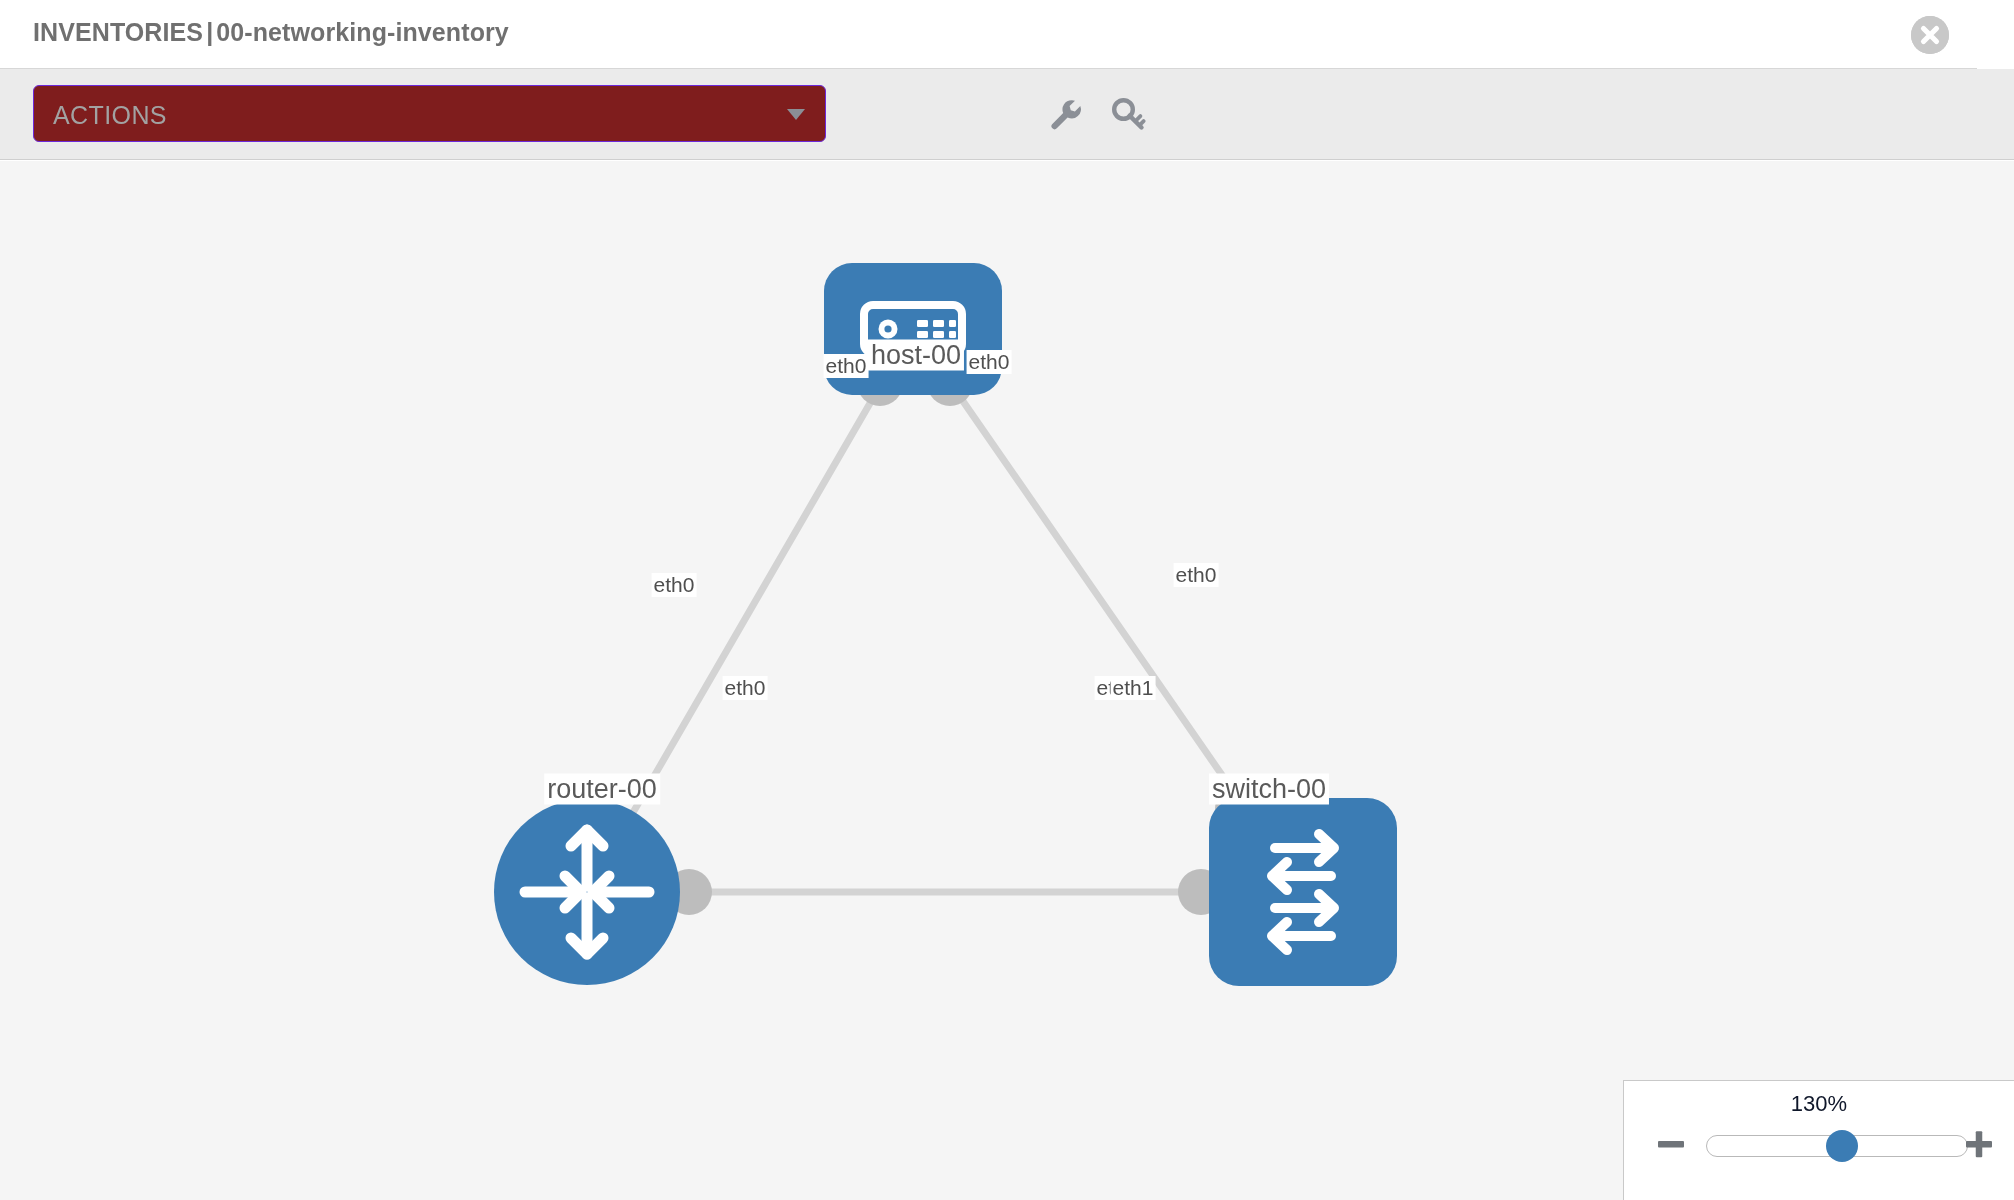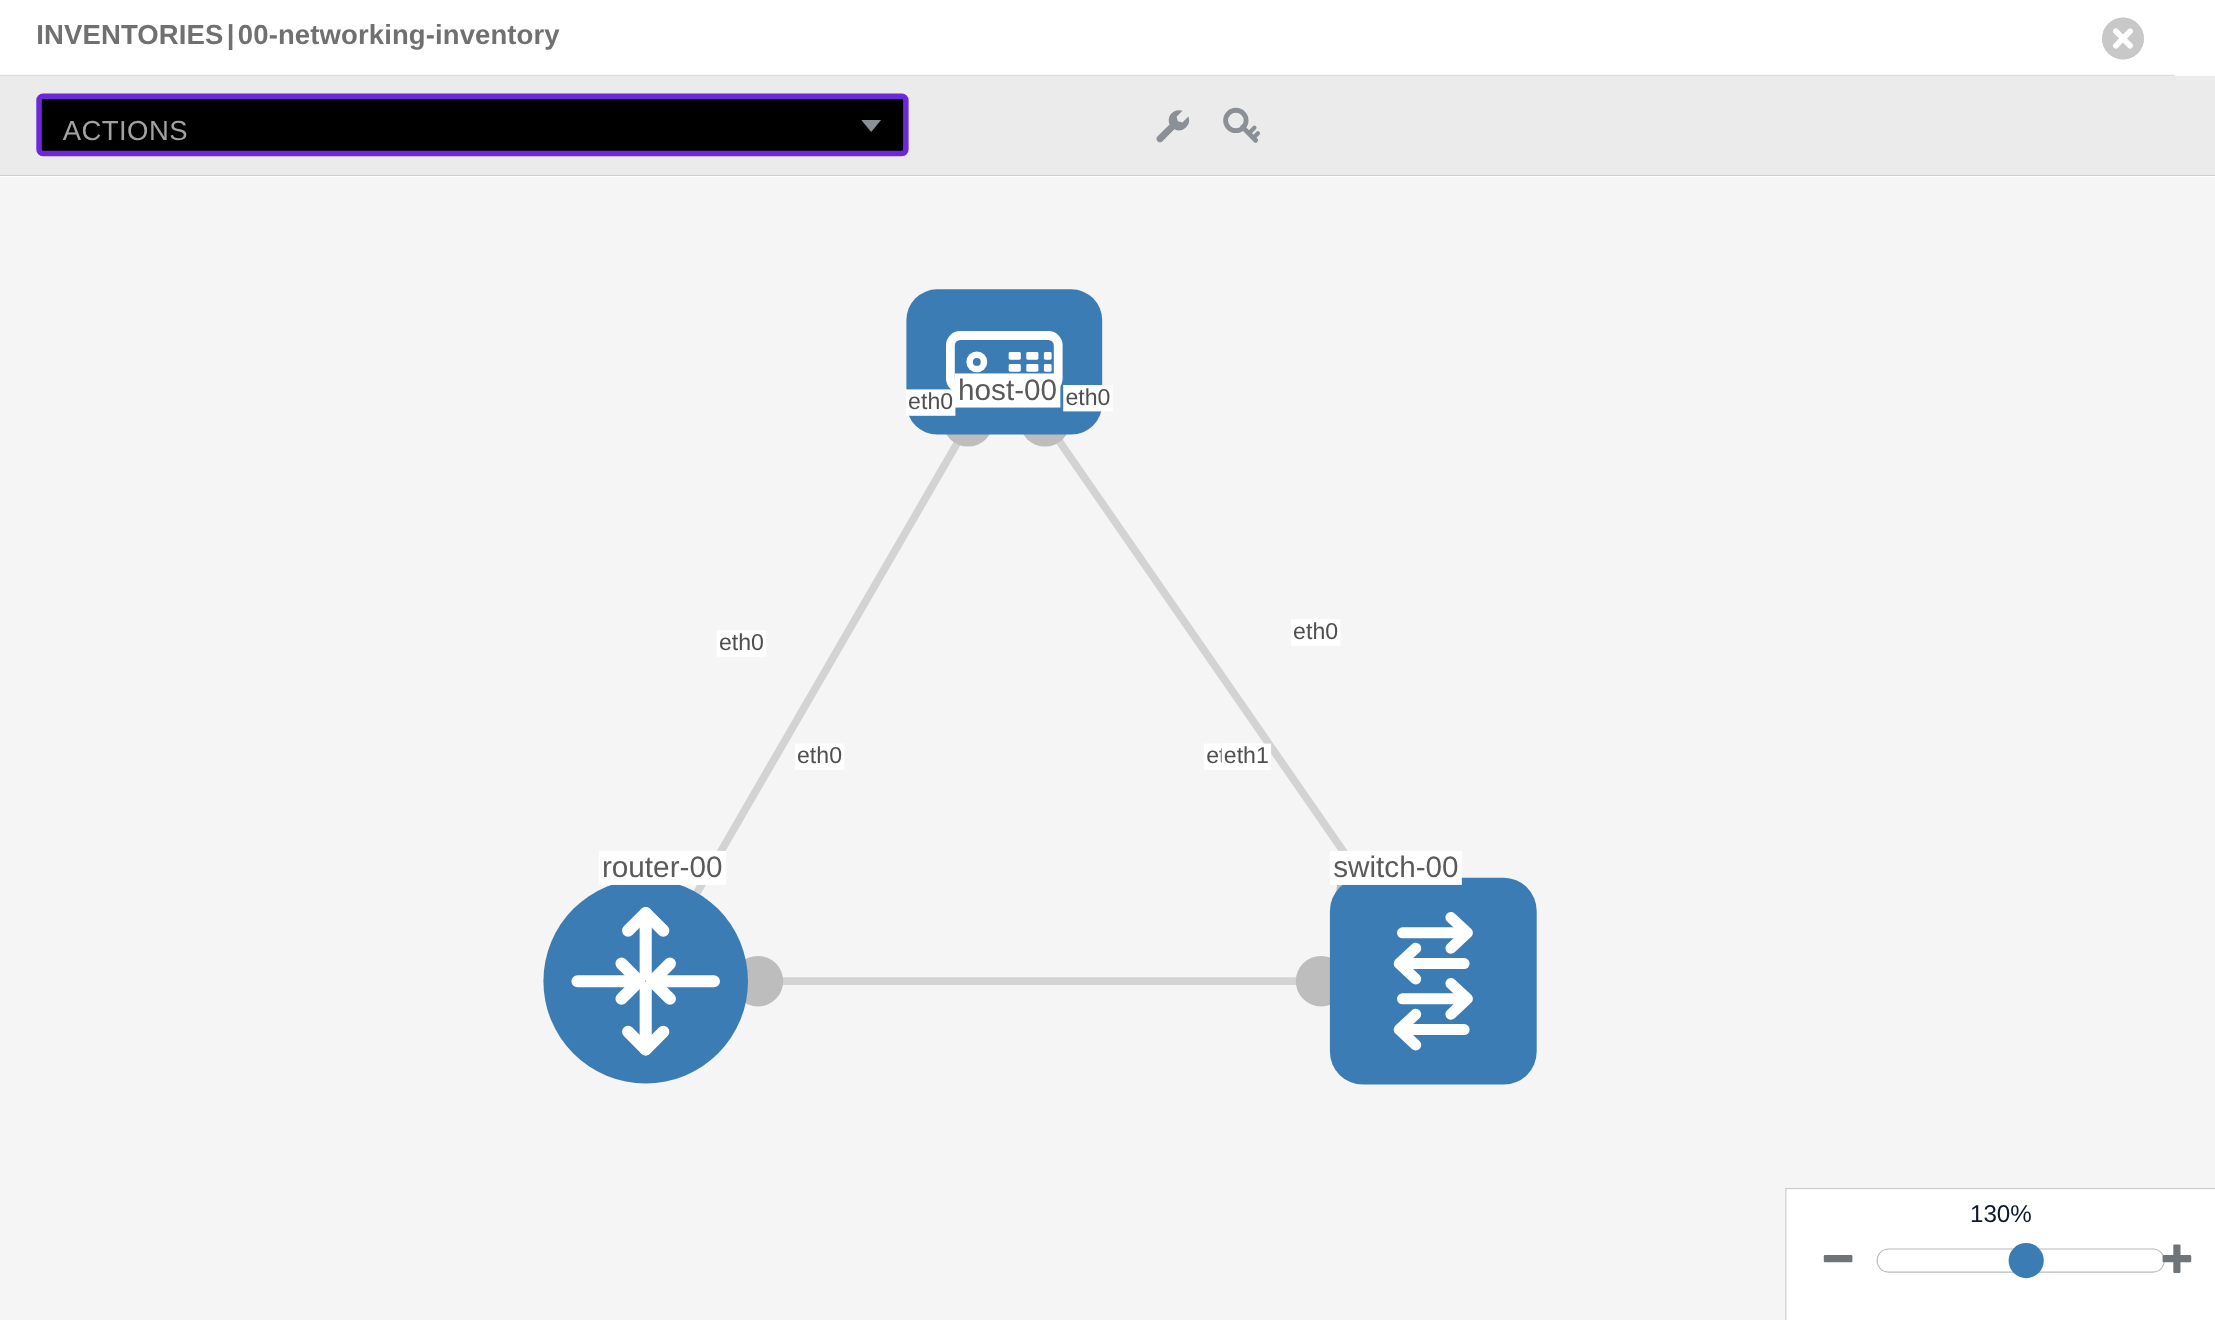--- a/index.html
+++ b/index.html
@@ -61,22 +61,22 @@
     background: #ebebeb;
     border-bottom: 1px solid #cfcfcf;
     box-sizing: border-box;
   }
   .actions-select {
     position: absolute;
     left: 33px;
     top: 16px;
     width: 793px;
     height: 57px;
-    background: #000000;
-    border: 5px solid #6d28d9;
+    background: #7f1d1d;
+    border: 1px solid #6d28d9;
     border-radius: 6px;
     box-sizing: border-box;
     cursor: pointer;
   }
   .actions-select .sel-label {
     position: absolute;
     left: 19px;
     top: 15px;
     font-size: 25px;
     color: #a2a2a2;

